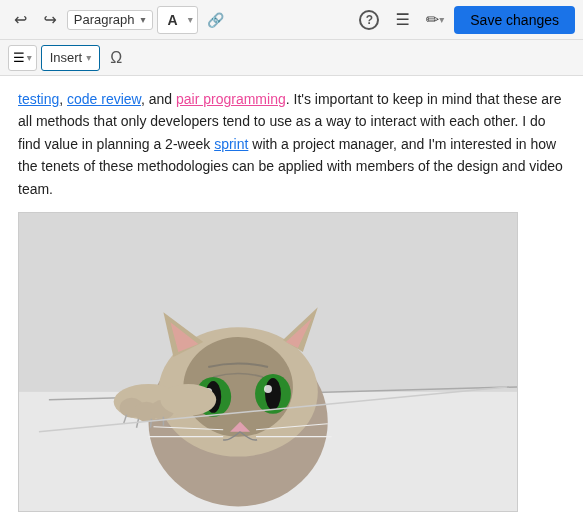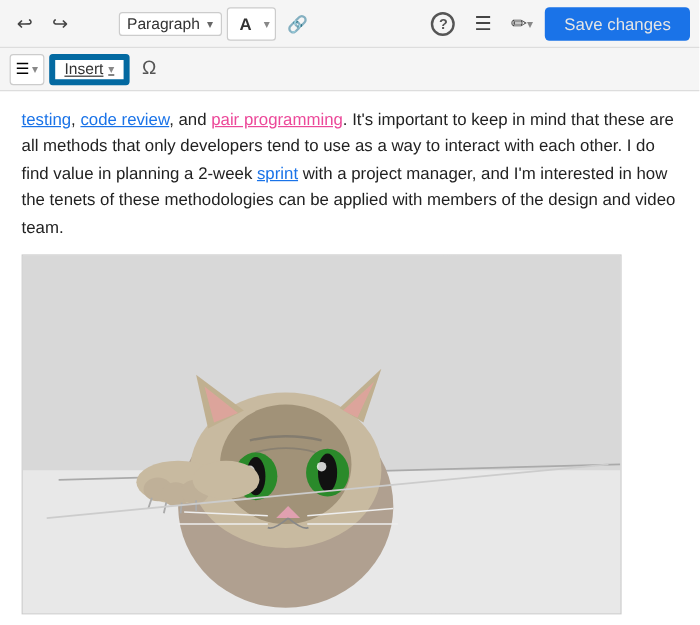--- a/index.html
+++ b/index.html
@@ -39,42 +39,41 @@
       align-items: center;
       border: 1px solid #ccc;
       border-radius: 3px;
       padding: 2px 6px;
       background: #fff;
       cursor: pointer;
       font-size: 13px;
       color: #333;
       height: 20px;
       gap: 6px;
-      margin-left: 32px;
     }
     .paragraph-select .chevron {
       font-size: 10px;
       color: #666;
     }
 
     .font-group {
       display: flex;
       align-items: center;
       border: 1px solid #ccc;
       border-radius: 3px;
       background: #fff;
       height: 28px;
       padding: 0 4px;
       gap: 4px;
     }
 
     .save-btn {
       margin-left: auto;
       background: #1a73e8;
-      color: #e5e5e5;
+      color: #000000;
       border: none;
       border-radius: 4px;
       padding: 6px 16px;
       font-size: 14px;
       cursor: pointer;
       white-space: nowrap;
       font-weight: 500;
     }
 
     
@@ -94,30 +93,29 @@
       border-radius: 3px;
       background: #fff;
       height: 26px;
       padding: 0 4px;
       gap: 2px;
       cursor: pointer;
     }
     .insert-btn {
       display: flex;
       align-items: center;
-      border: 5px solid #0369a1;
+      border: 1px solid #0369a1;
       border-radius: 3px;
       background: #fff;
       height: 26px;
       padding: 0 8px;
       gap: 4px;
       cursor: pointer;
       font-size: 13px;
       color: #333;
-      text-decoration: underline;
     }
     .omega-btn {
       background: none;
       border: none;
       cursor: pointer;
       padding: 4px 6px;
       border-radius: 3px;
       font-size: 16px;
       color: #555;
     }

